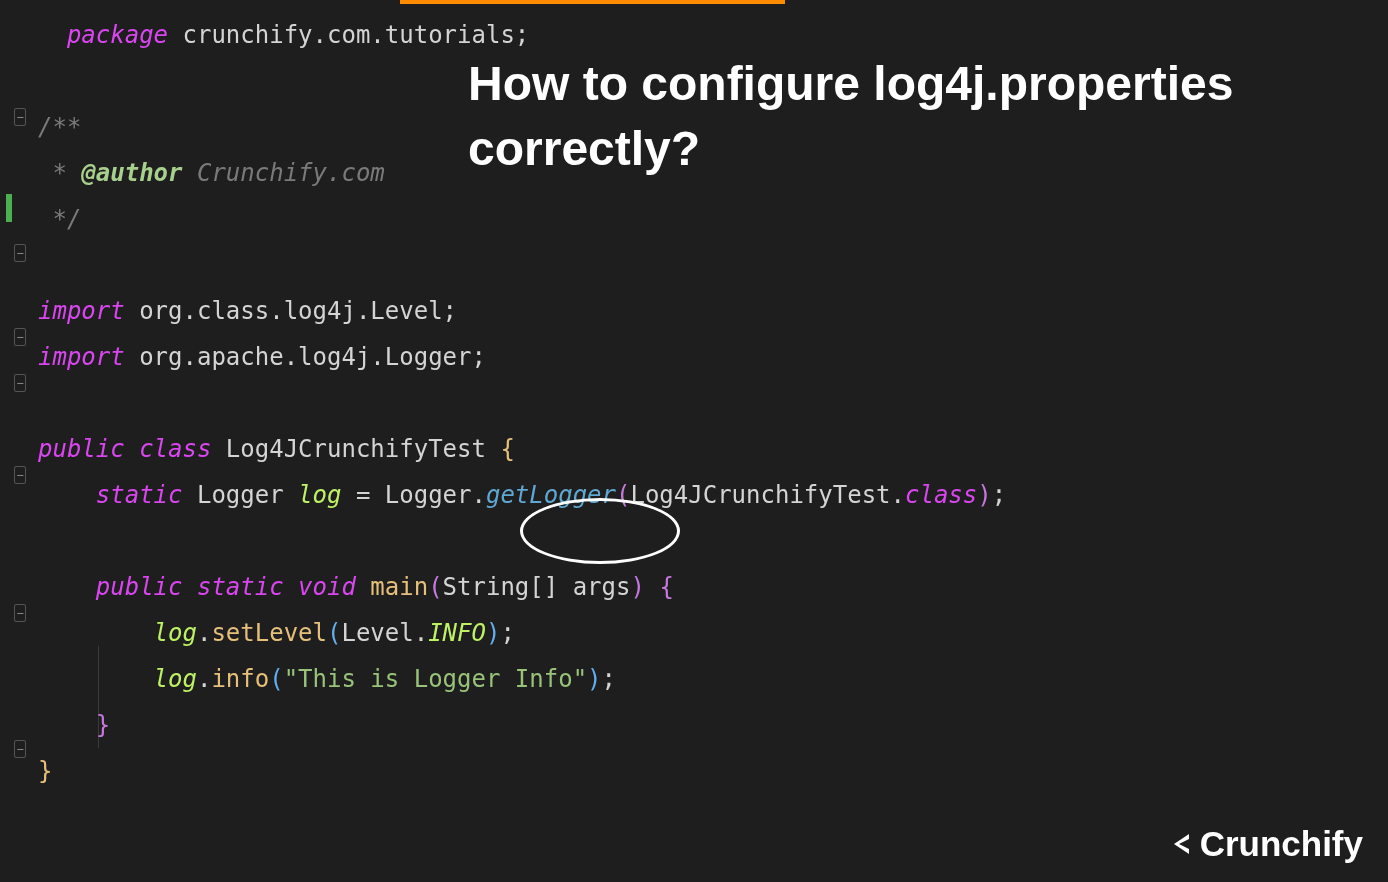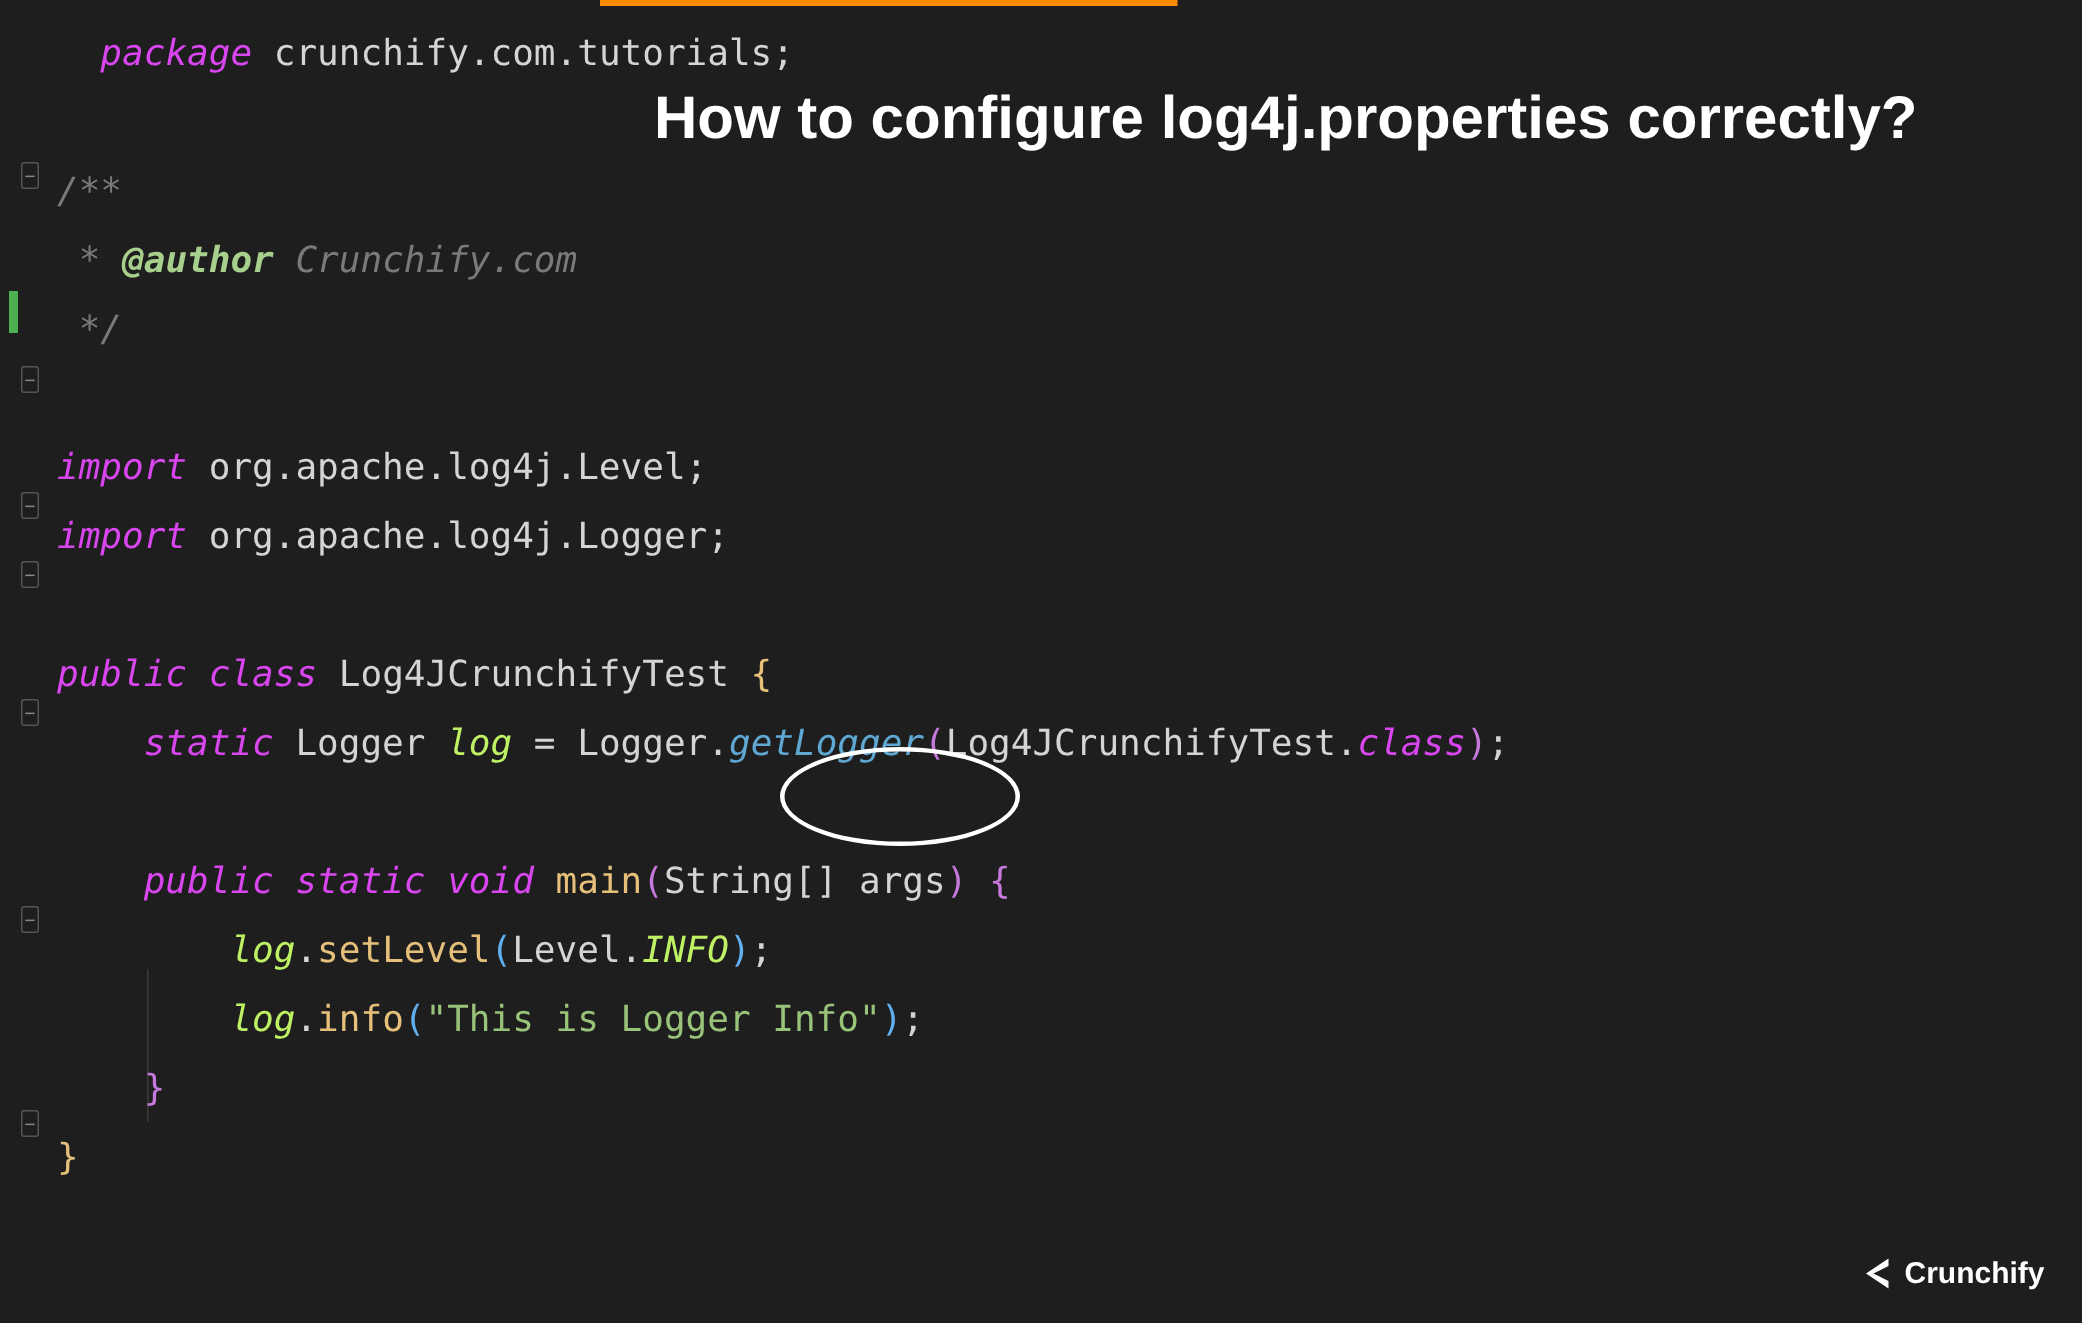--- a/index.html
+++ b/index.html
@@ -68,43 +68,43 @@
   .method-italic { color: #5fa8d3; font-style: italic; }
   .string { color: #98c379; }
   .var-italic { color: #bef264; font-style: italic; }
   .brace-yellow { color: #e6c07b; }
   .brace-purple { color: #c678dd; }
   .brace-blue { color: #61afef; }
   .semicolon { color: #d4d4d4; }
   .title-overlay {
     position: absolute;
     top: 52px;
-    left: 436px;
+    left: 468px;
     color: #ffffff;
     font-family: -apple-system, BlinkMacSystemFont, 'Segoe UI', Arial, sans-serif;
     font-weight: 700;
-    font-size: 40px;
+    font-size: 48px;
     line-height: 1.35;
   }
   .circle-highlight {
     position: absolute;
     border: 3px solid #ffffff;
     border-radius: 50%;
     pointer-events: none;
   }
   .logo {
     position: absolute;
     bottom: 18px;
     right: 25px;
     display: flex;
     align-items: center;
     color: #fff;
     font-family: -apple-system, BlinkMacSystemFont, 'Segoe UI', Arial, sans-serif;
     font-weight: 700;
-    font-size: 20px;
+    font-size: 35px;
   }
   .logo-icon {
     width: 30px;
     height: 30px;
     margin-right: 6px;
   }
   .indent-guide {
     position: absolute;
     width: 1px;
     background: #3a3a3a;
@@ -128,21 +128,21 @@
 
 <div class="indent-guide" style="left:98px; top:646px; height:102px;"></div>
 
 <div class="code-area">
   <div class="line">  <span class="kw-orange">package</span><span class="text-white"> crunchify.com.tutorials</span><span class="semicolon">;</span></div>
   <div class="line"></div>
   <div class="line"><span class="comment">/**</span></div>
   <div class="line"><span class="comment"> * </span><span class="comment-tag">@author</span><span class="comment"> Crunchify.com</span></div>
   <div class="line"><span class="comment"> */</span></div>
   <div class="line"></div>
-  <div class="line"><span class="kw-orange">import</span><span class="text-white"> org.apache.log4j.Level</span><span class="semicolon">;</span></div>
+  <div class="line"><span class="kw-orange">import</span><span class="text-white"> org.class.log4j.Level</span><span class="semicolon">;</span></div>
   <div class="line"><span class="kw-orange">import</span><span class="text-white"> org.apache.log4j.Logger</span><span class="semicolon">;</span></div>
   <div class="line"></div>
   <div class="line"><span class="kw-orange">public</span> <span class="kw-orange">class</span><span class="class-name"> Log4JCrunchifyTest </span><span class="brace-yellow">{</span></div>
   <div class="line">    <span class="kw-orange">static</span><span class="text-white"> Logger </span><span class="var-italic">log</span><span class="text-white"> = </span><span class="text-white">Logger</span><span class="text-white">.</span><span class="method-italic">getLogger</span><span class="brace-purple">(</span><span class="text-white">Log4JCrunchifyTest</span><span class="text-white">.</span><span class="kw-orange">class</span><span class="brace-purple">)</span><span class="semicolon">;</span></div>
   <div class="line"></div>
   <div class="line">    <span class="kw-orange">public</span> <span class="kw-orange">static</span> <span class="kw-orange">void</span><span class="method-yellow"> main</span><span class="brace-purple">(</span><span class="text-white">String</span><span class="text-white">[]</span><span class="text-white"> args</span><span class="brace-purple">)</span> <span class="brace-purple">{</span></div>
   <div class="line">        <span class="var-italic">log</span><span class="text-white">.</span><span class="method-yellow">setLevel</span><span class="brace-blue">(</span><span class="text-white">Level</span><span class="text-white">.</span><span class="kw-orange var-italic">INFO</span><span class="brace-blue">)</span><span class="semicolon">;</span></div>
   <div class="line">        <span class="var-italic">log</span><span class="text-white">.</span><span class="method-yellow">info</span><span class="brace-blue">(</span><span class="string">"This is Logger Info"</span><span class="brace-blue">)</span><span class="semicolon">;</span></div>
   <div class="line">    <span class="brace-purple">}</span></div>
   <div class="line"><span class="brace-yellow">}</span></div>

